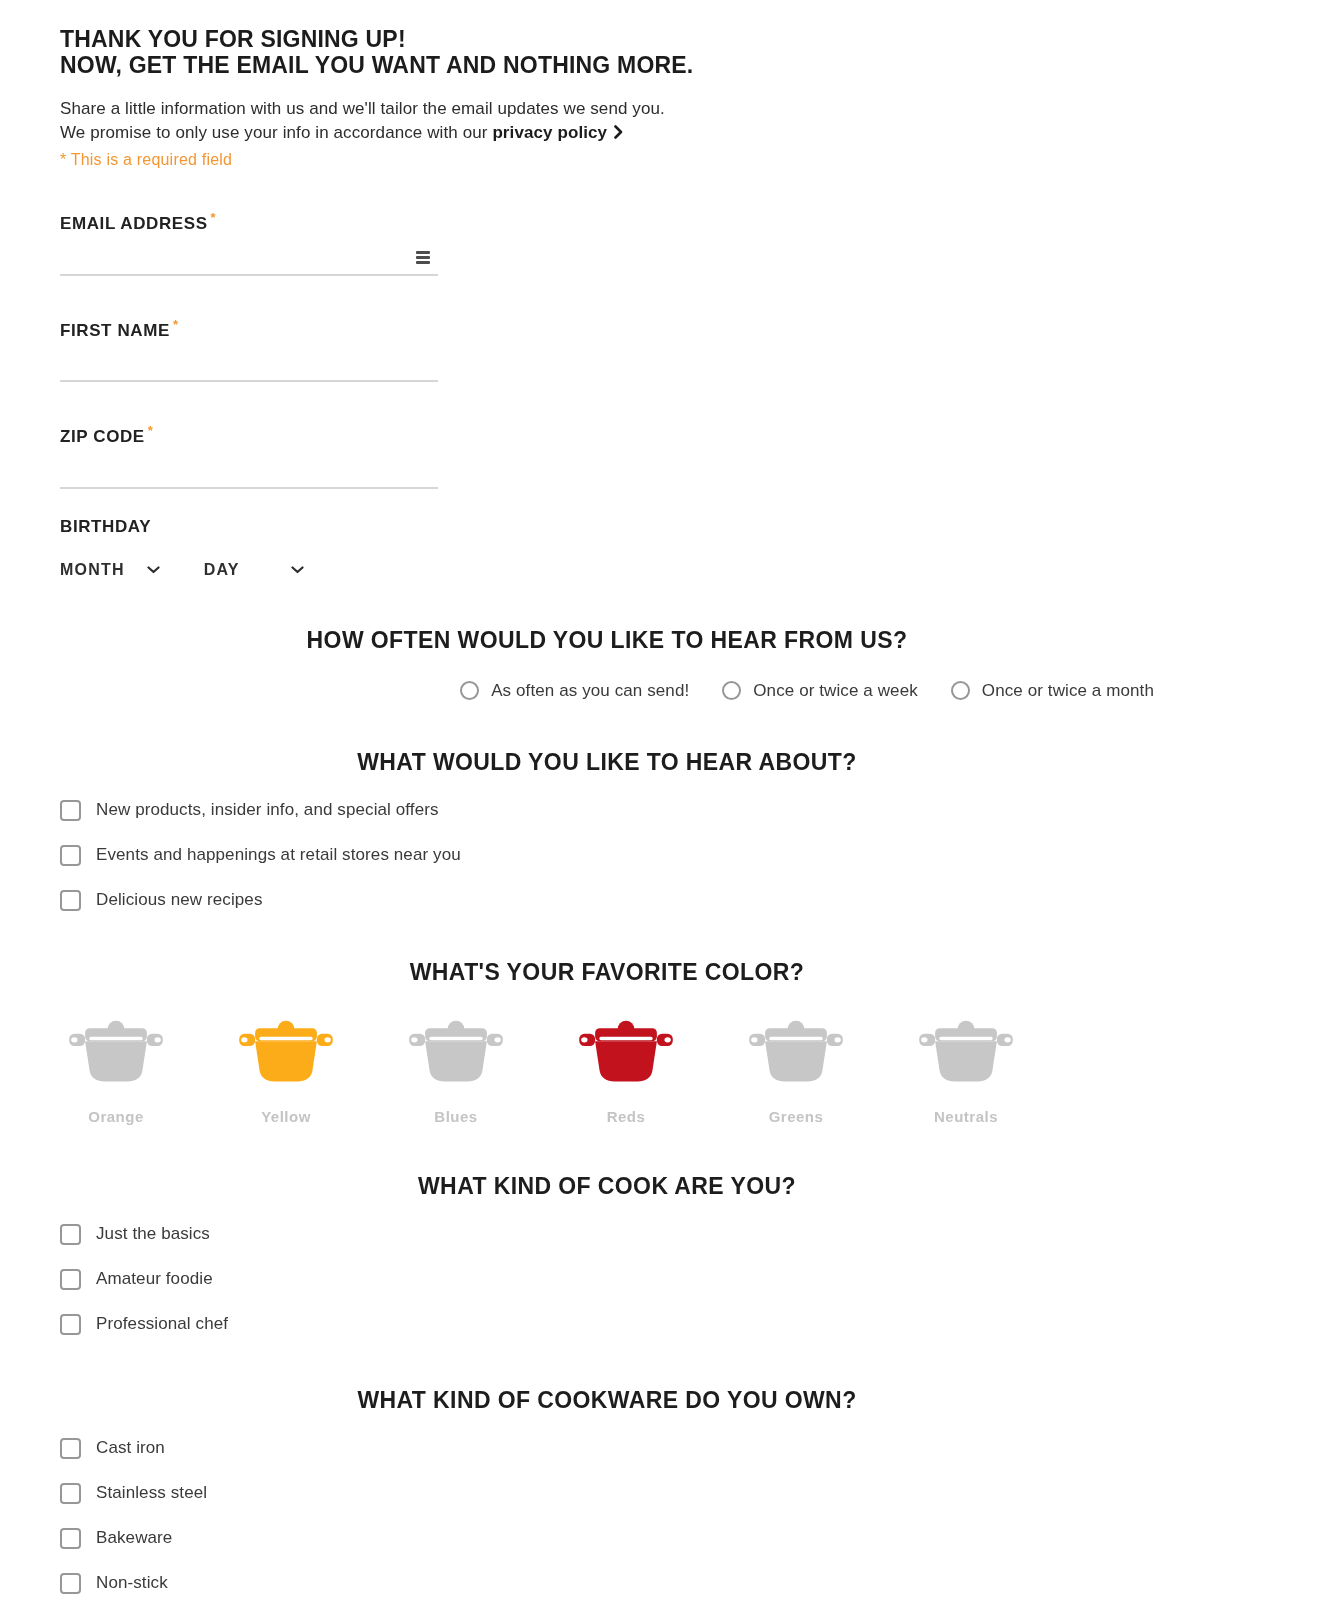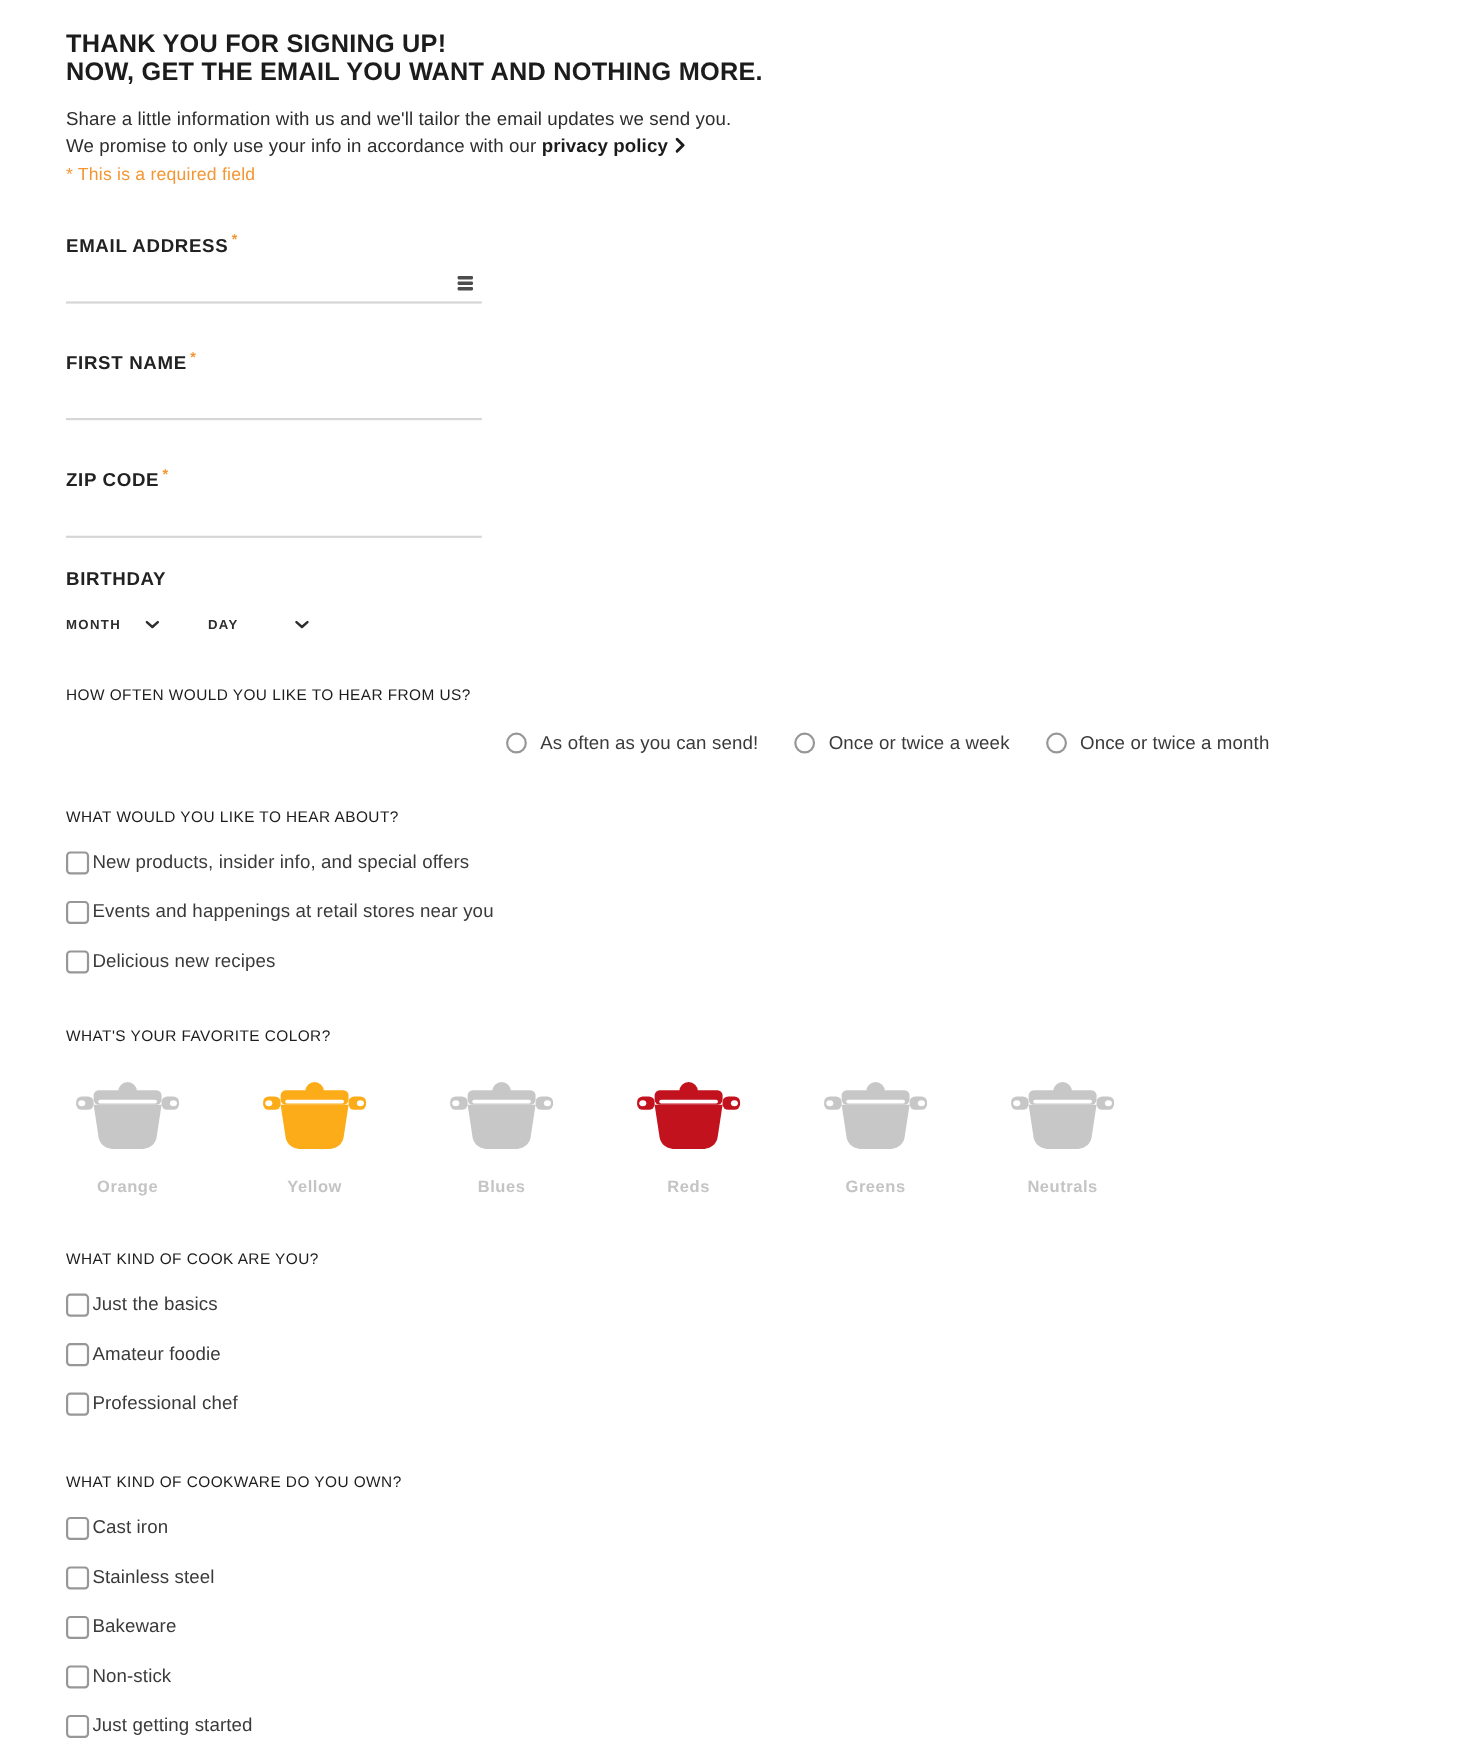--- a/index.html
+++ b/index.html
@@ -26,38 +26,38 @@
   .text-input {
     width: 378px; height: 40px; border: none; border-bottom: 2px solid #d6d6d6;
     font-size: 17px; font-family: inherit; color: #222; outline: none; background: transparent; padding: 0;
   }
   .autofill-icon { position: absolute; right: 8px; bottom: 12px; width: 14px; display: flex; flex-direction: column; gap: 2px; }
   .autofill-icon span { display: block; height: 3px; background: #4c4c4c; border-radius: 1px; }
 
   .birthday { margin-top: 28px; }
   .dropdown-row { margin-top: 24px; display: flex; align-items: center; }
   .dropdown { display: flex; align-items: center; cursor: pointer; }
-  .dropdown .dd-label { font-size: 12px; font-weight: 700; letter-spacing: 1.2px; color: #2e2e2e; }
+  .dropdown .dd-label { font-size: 16px; font-weight: 700; letter-spacing: 1.2px; color: #2e2e2e; }
   .dropdown svg { margin-left: 22px; }
   .dropdown + .dropdown { margin-left: 44px; gap: 39px; }
   .dropdown.dd-day svg { margin-left: 12px; }
 
   .section { margin-top: 48px; }
-  .section-heading { font-size: 14px; font-weight: 400; letter-spacing: .4px; color: #1d1d1d; }
+  .section-heading { font-size: 23px; font-weight: 700; letter-spacing: .4px; color: #1d1d1d; text-align: center; }
 
   .radio-row { margin-top: 27px; display: flex; align-items: center; gap: 33px; justify-content: flex-end; }
   .radio-option { display: flex; align-items: center; gap: 12px; cursor: pointer; }
   input[type="radio"] {
     appearance: none; -webkit-appearance: none; width: 19px; height: 19px; margin: 0;
     border: 2px solid #979797; border-radius: 50%; background: #fff; cursor: pointer; flex: none;
   }
   .option-label { font-size: 17px; color: #3a3a3a; letter-spacing: .1px; }
 
   .check-list { margin-top: 9px; }
-  .check-option { margin-top: 24px; display: flex; align-items: center; gap: 3px; cursor: pointer; }
+  .check-option { margin-top: 24px; display: flex; align-items: center; gap: 15px; cursor: pointer; }
   input[type="checkbox"] {
     appearance: none; -webkit-appearance: none; width: 21px; height: 21px; margin: 0;
     border: 2px solid #979797; border-radius: 4px; background: #fff; cursor: pointer; flex: none;
   }
 
   .colors-row { margin-top: 30px; display: flex; }
   .color-option { width: 112px; margin-right: 58px; display: flex; flex-direction: column; align-items: center; cursor: pointer; gap: 10px; }
   .color-option .pot { width: 100px; height: 73px; }
   .color-label { margin-top: 9px; font-size: 15px; font-weight: 700; color: #c4c4c4; letter-spacing: .5px; }
 

